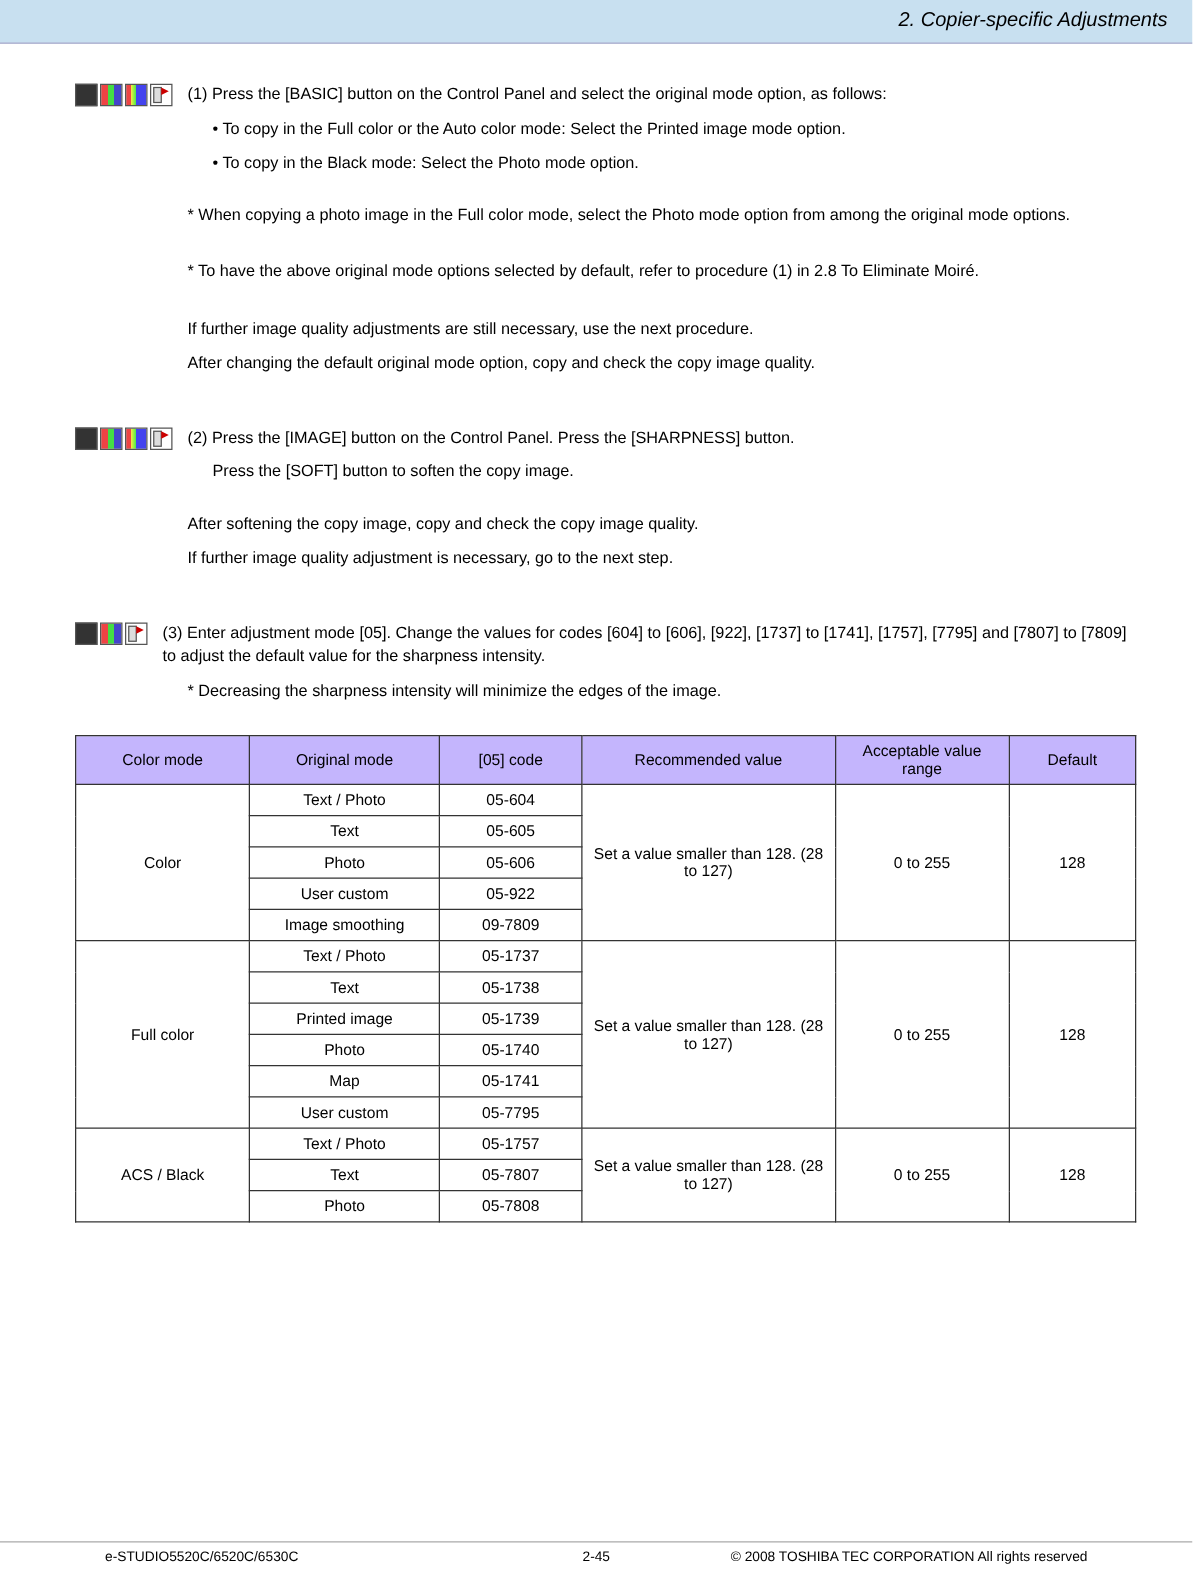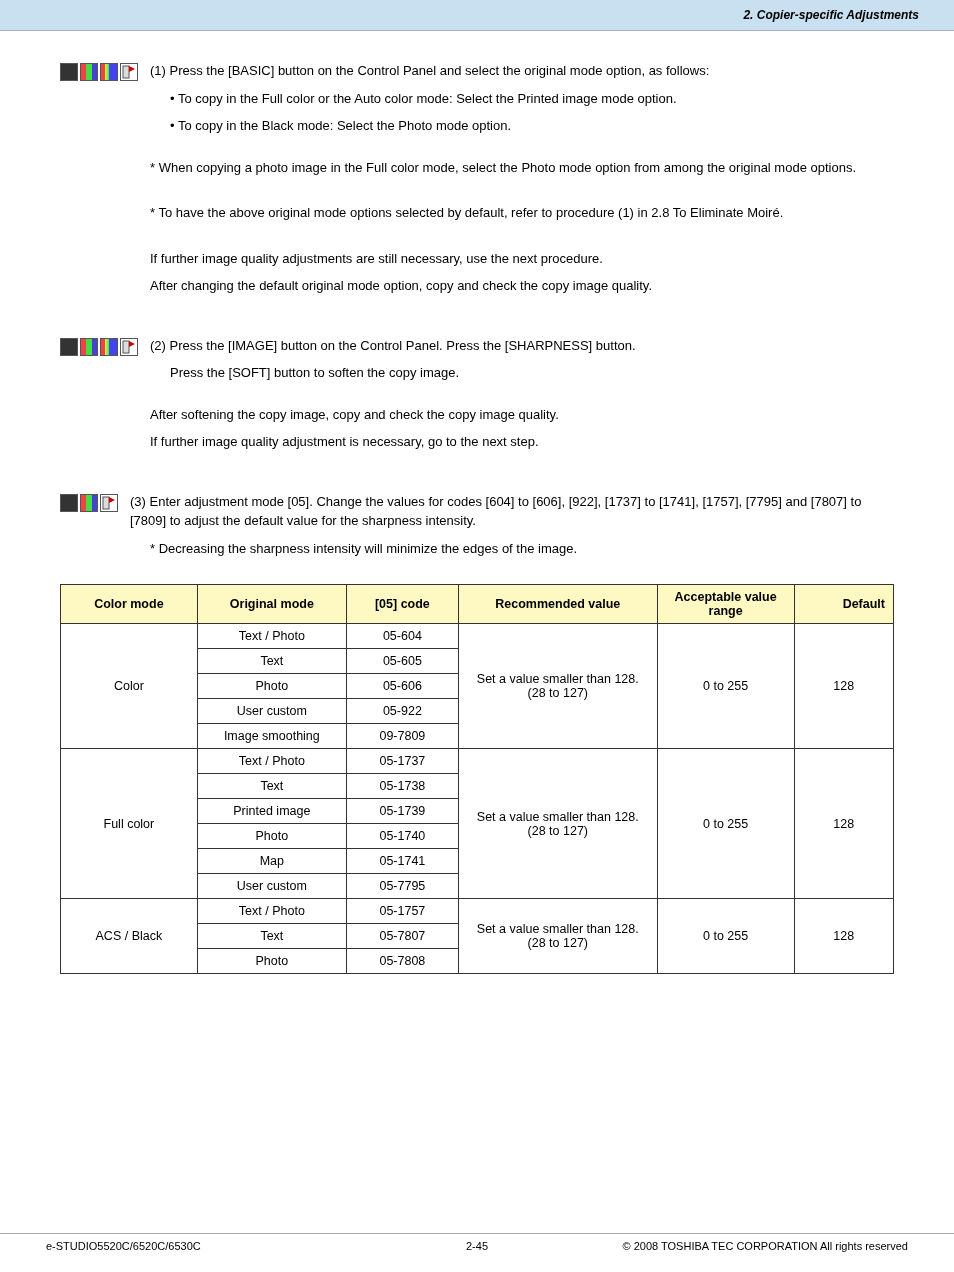--- a/index.html
+++ b/index.html
@@ -7,29 +7,29 @@
       font-family: Arial, Helvetica, sans-serif;
       font-size: 13px;
       background: #fff;
       color: #000;
       width: 954px;
       min-height: 1272px;
       position: relative;
     }
     .header-bar {
       background: #c8e0f0;
-      padding: 8px 35px;
+      padding: 8px 20px;
       text-align: right;
-      font-size: 12px;
+      font-size: 16px;
       font-style: italic;
-      font-weight: bold;
+      font-weight: normal;
       border-bottom: 1px solid #aac;
     }
     .content {
-      padding: 30px 60px 60px 60px;
+      padding: 30px 45px 60px 60px;
     }
     .step-row {
       display: flex;
       align-items: flex-start;
       margin-bottom: 18px;
     }
     .step-icons {
       display: flex;
       align-items: center;
       margin-right: 10px;
@@ -58,37 +58,37 @@
       margin-top: 10px;
       font-size: 12.5px;
     }
     th, td {
       border: 1px solid #333;
       padding: 5px 8px;
       text-align: center;
       vertical-align: middle;
     }
     th {
-      background: #fef9c3;
-      font-weight: bold;
+      background: #c4b5fd;
+      font-weight: normal;
     }
     .col-mode { width: 110px; }
     .col-orig { width: 120px; }
     .col-code { width: 90px; }
     .col-rec { width: 160px; }
     .col-acc { width: 110px; }
-    .col-def { width: 80px; text-align: right; }
+    .col-def { width: 80px; }
     .footer {
       position: absolute;
       bottom: 20px;
       left: 0;
       right: 0;
       display: flex;
       justify-content: space-between;
-      padding: 0 46px;
+      padding: 0 84px;
       font-size: 11px;
       border-top: 1px solid #aaa;
       padding-top: 6px;
     }
     .page-num {
       position: absolute;
       bottom: 20px;
       left: 50%;
       transform: translateX(-50%);
       font-size: 11px;

